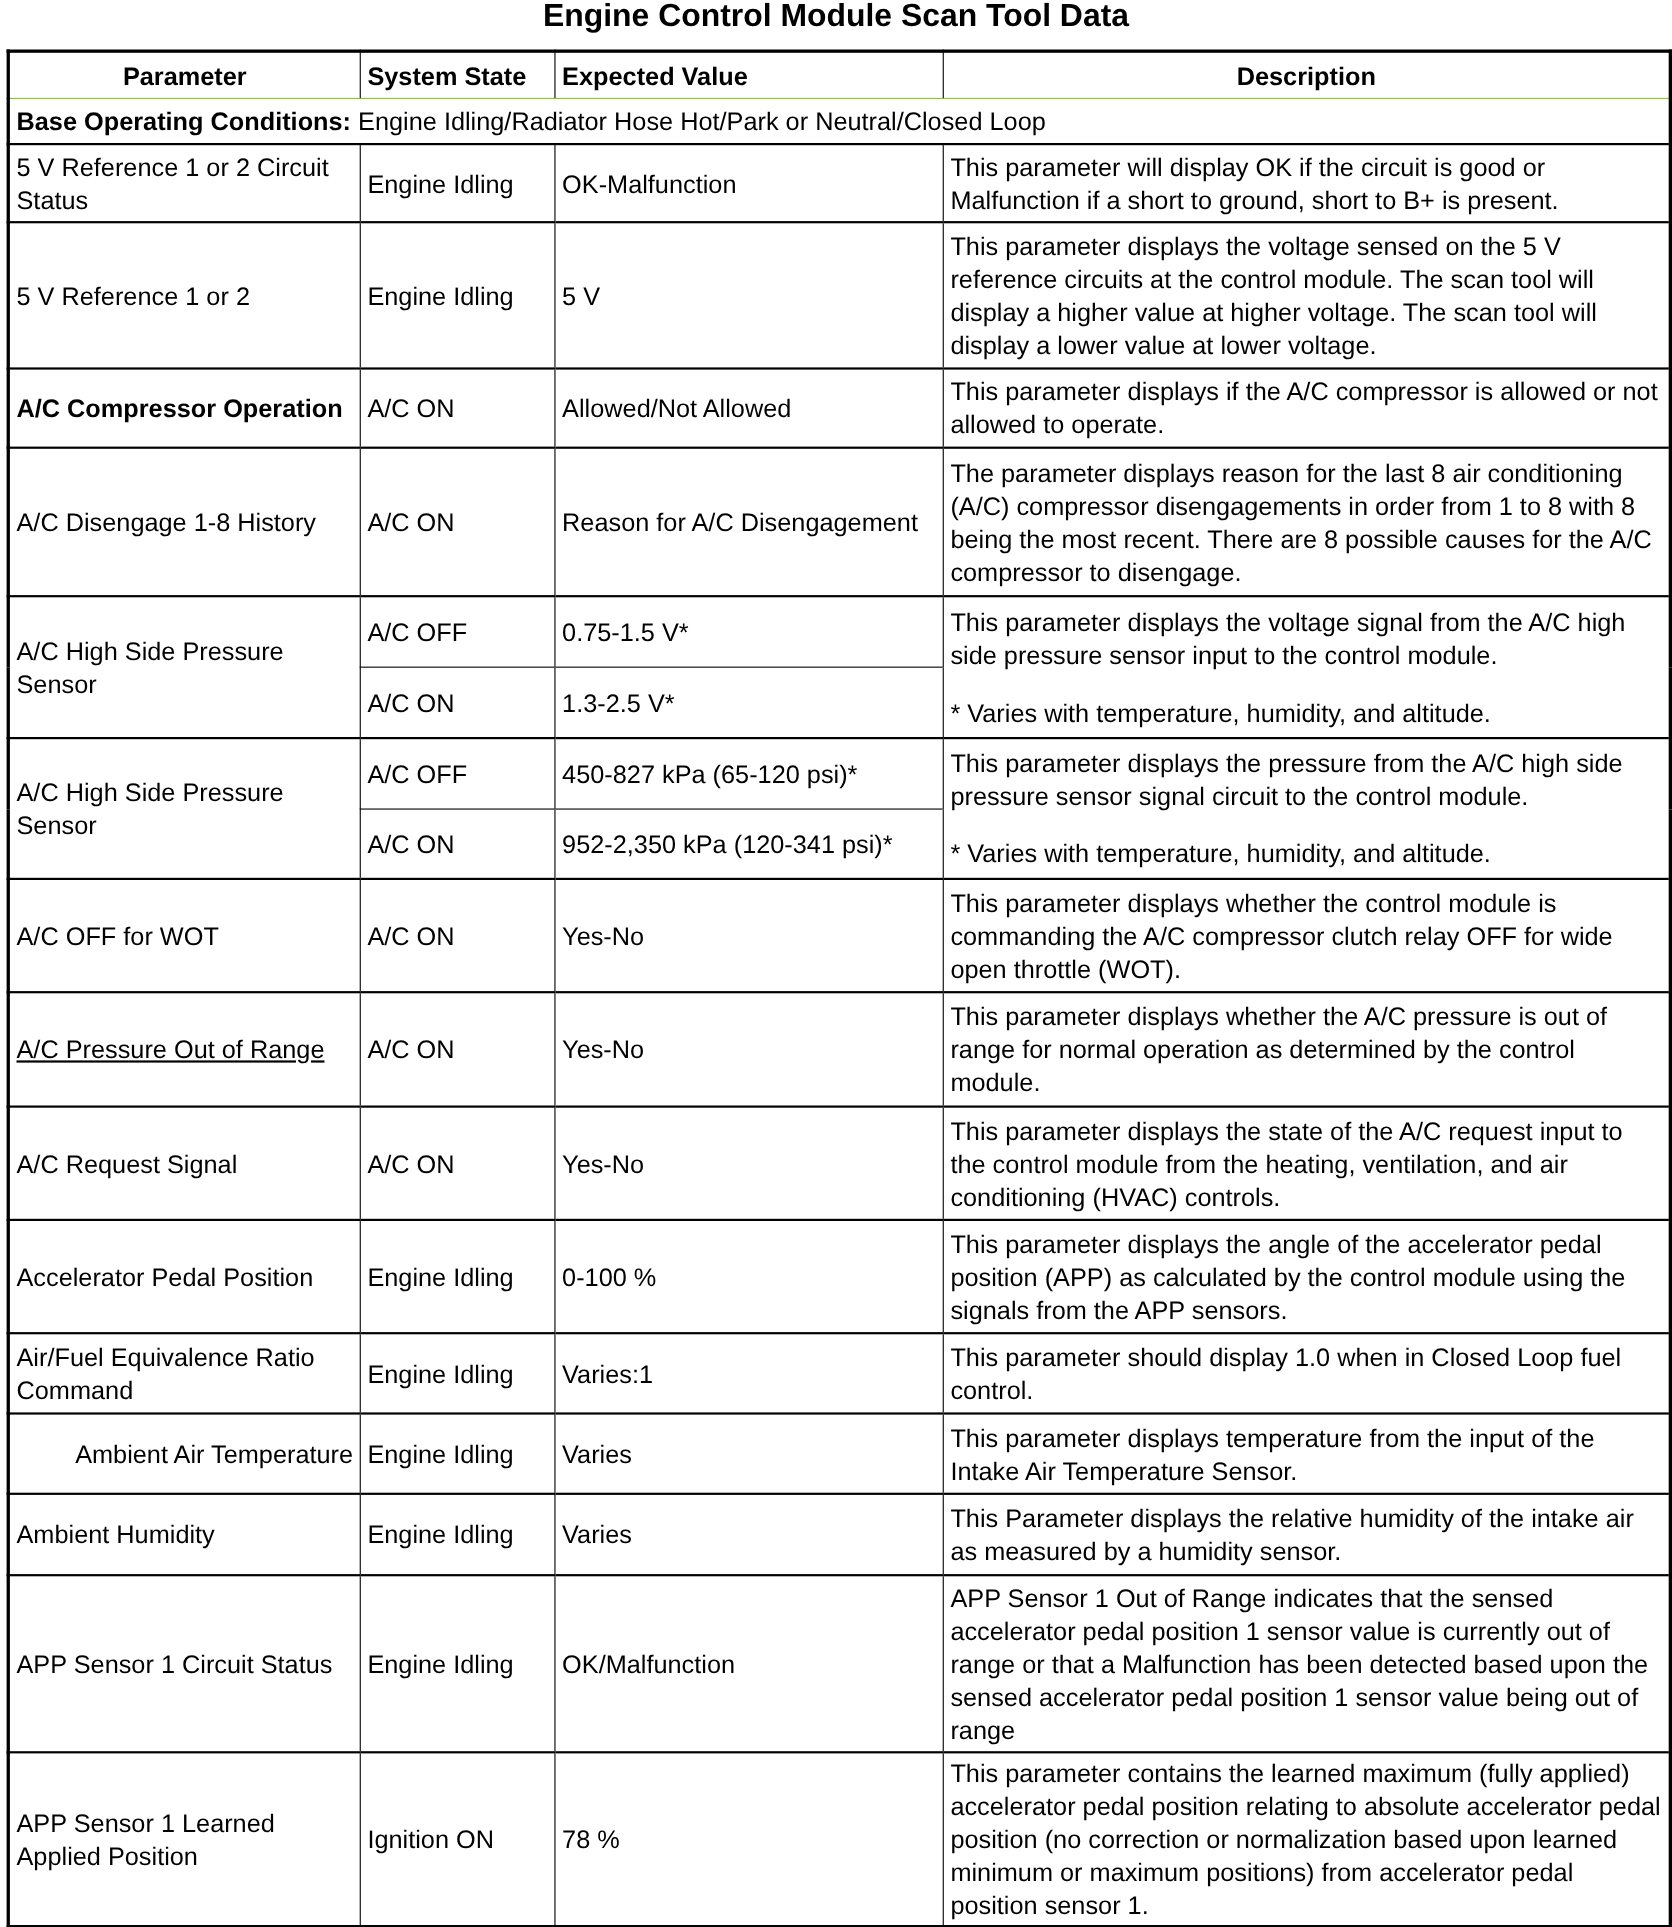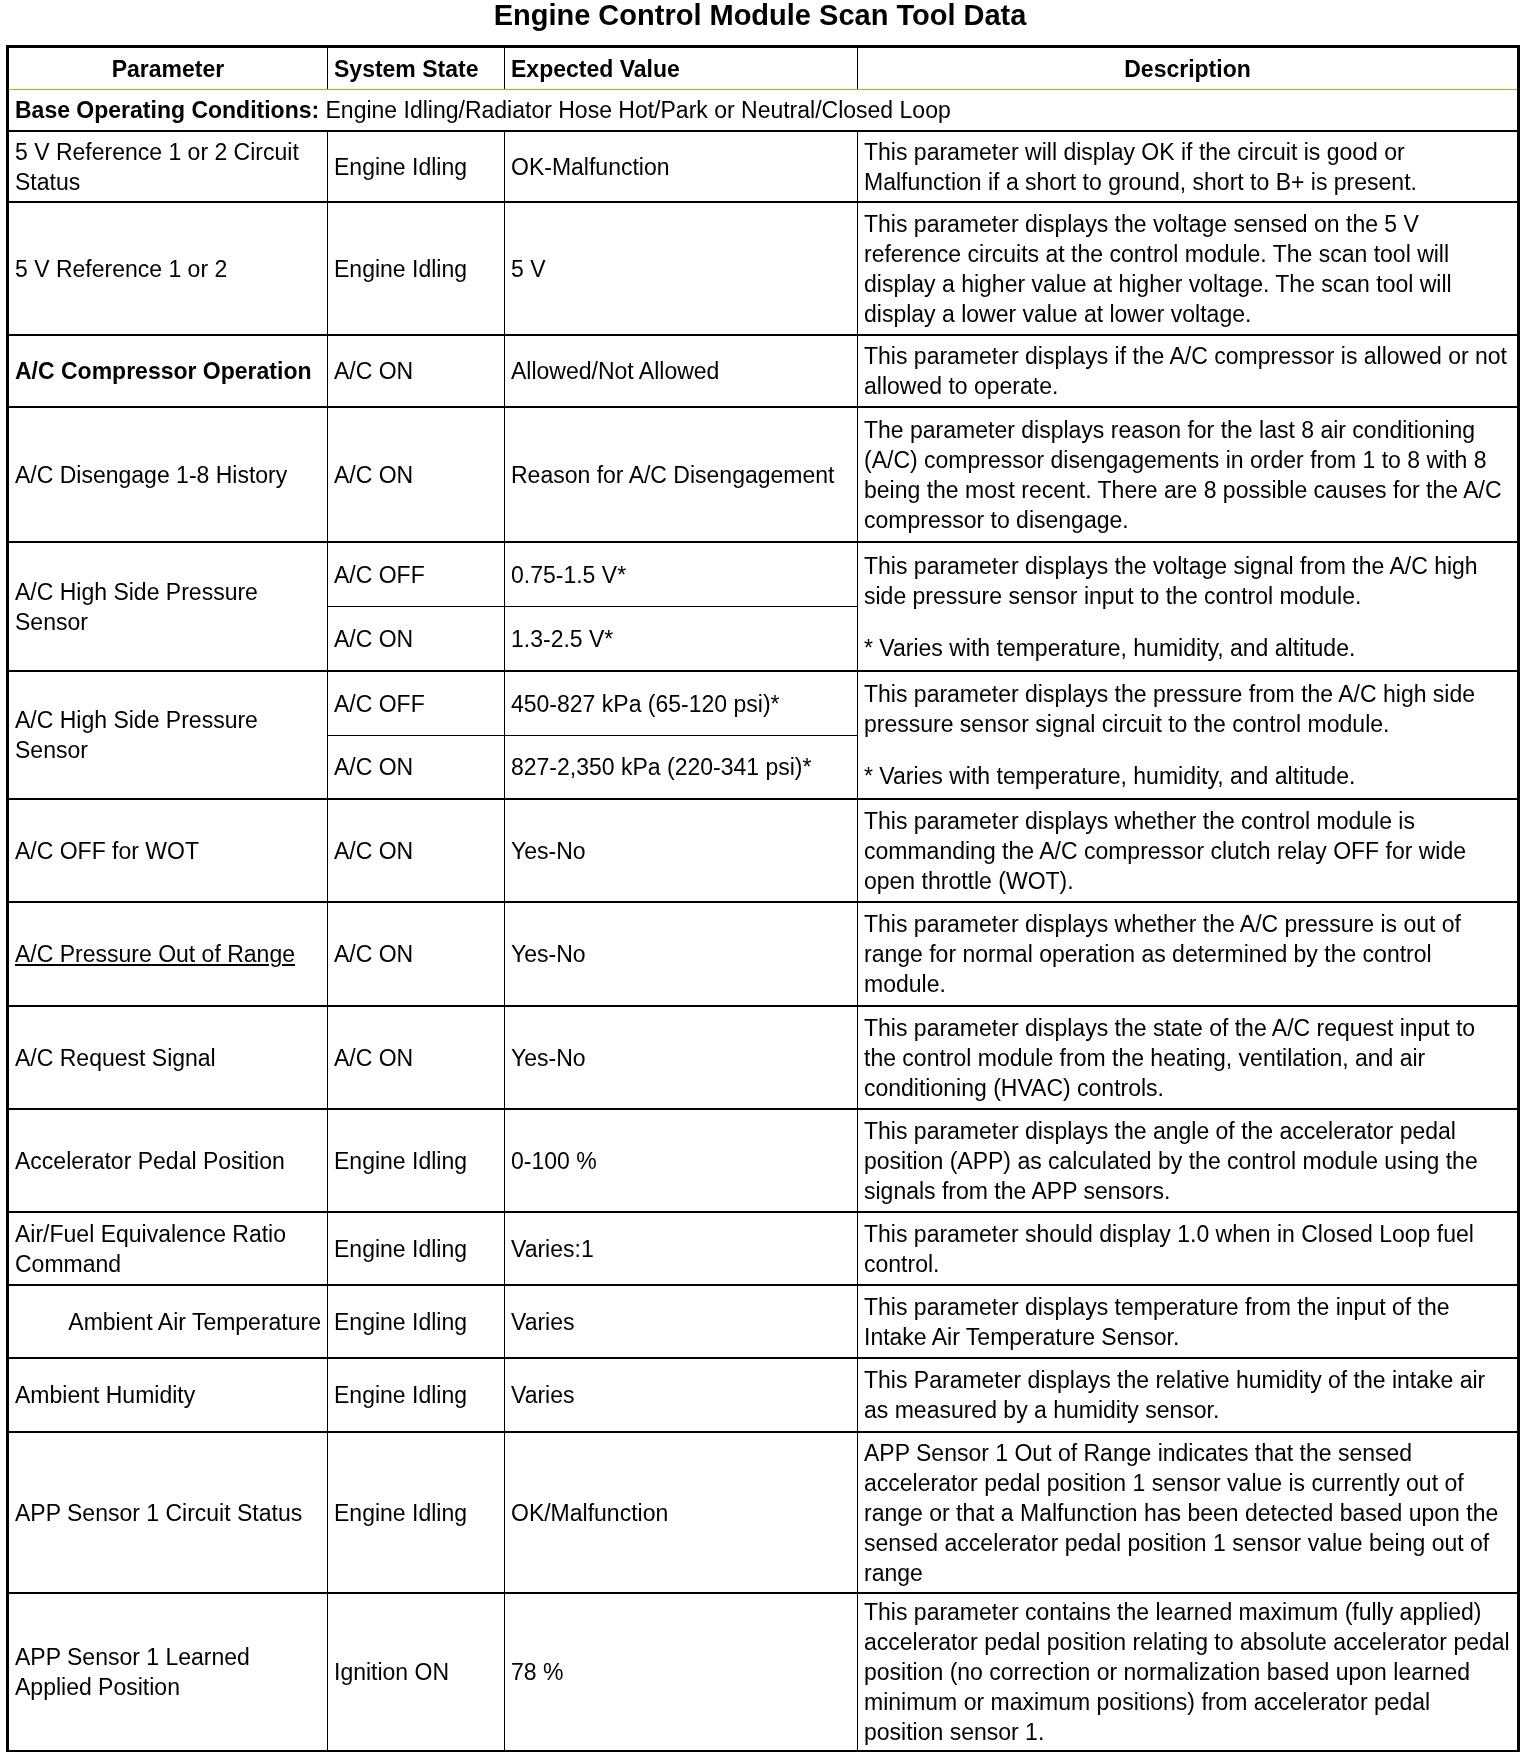--- a/index.html
+++ b/index.html
@@ -83,21 +83,21 @@
         <td class="expected">1.3-2.5 V*</td>
       </tr>
       <tr class="row">
         <td class="param" rowspan="2">A/C High Side Pressure Sensor</td>
         <td class="state" style="height: 63px;">A/C OFF</td>
         <td class="expected">450-827 kPa (65-120 psi)*</td>
         <td class="desc" rowspan="2"><span>This parameter displays the pressure from the A/C high side pressure sensor signal circuit to the control module.</span><span class="note">* Varies with temperature, humidity, and altitude.</span></td>
       </tr>
       <tr class="sub2">
         <td class="state" style="height: 62px;">A/C ON</td>
-        <td class="expected">827-2,350 kPa (220-341 psi)*</td>
+        <td class="expected">952-2,350 kPa (120-341 psi)*</td>
       </tr>
       <tr class="row">
         <td class="param" style="height: 101px;">A/C OFF for WOT</td>
         <td class="state">A/C ON</td>
         <td class="expected">Yes-No</td>
         <td class="desc">This parameter displays whether the control module is commanding the A/C compressor clutch relay OFF for wide open throttle (WOT).</td>
       </tr>
       <tr class="row">
         <td class="param" style="height: 102px; text-decoration: underline;">A/C Pressure Out of Range</td>
         <td class="state">A/C ON</td>

